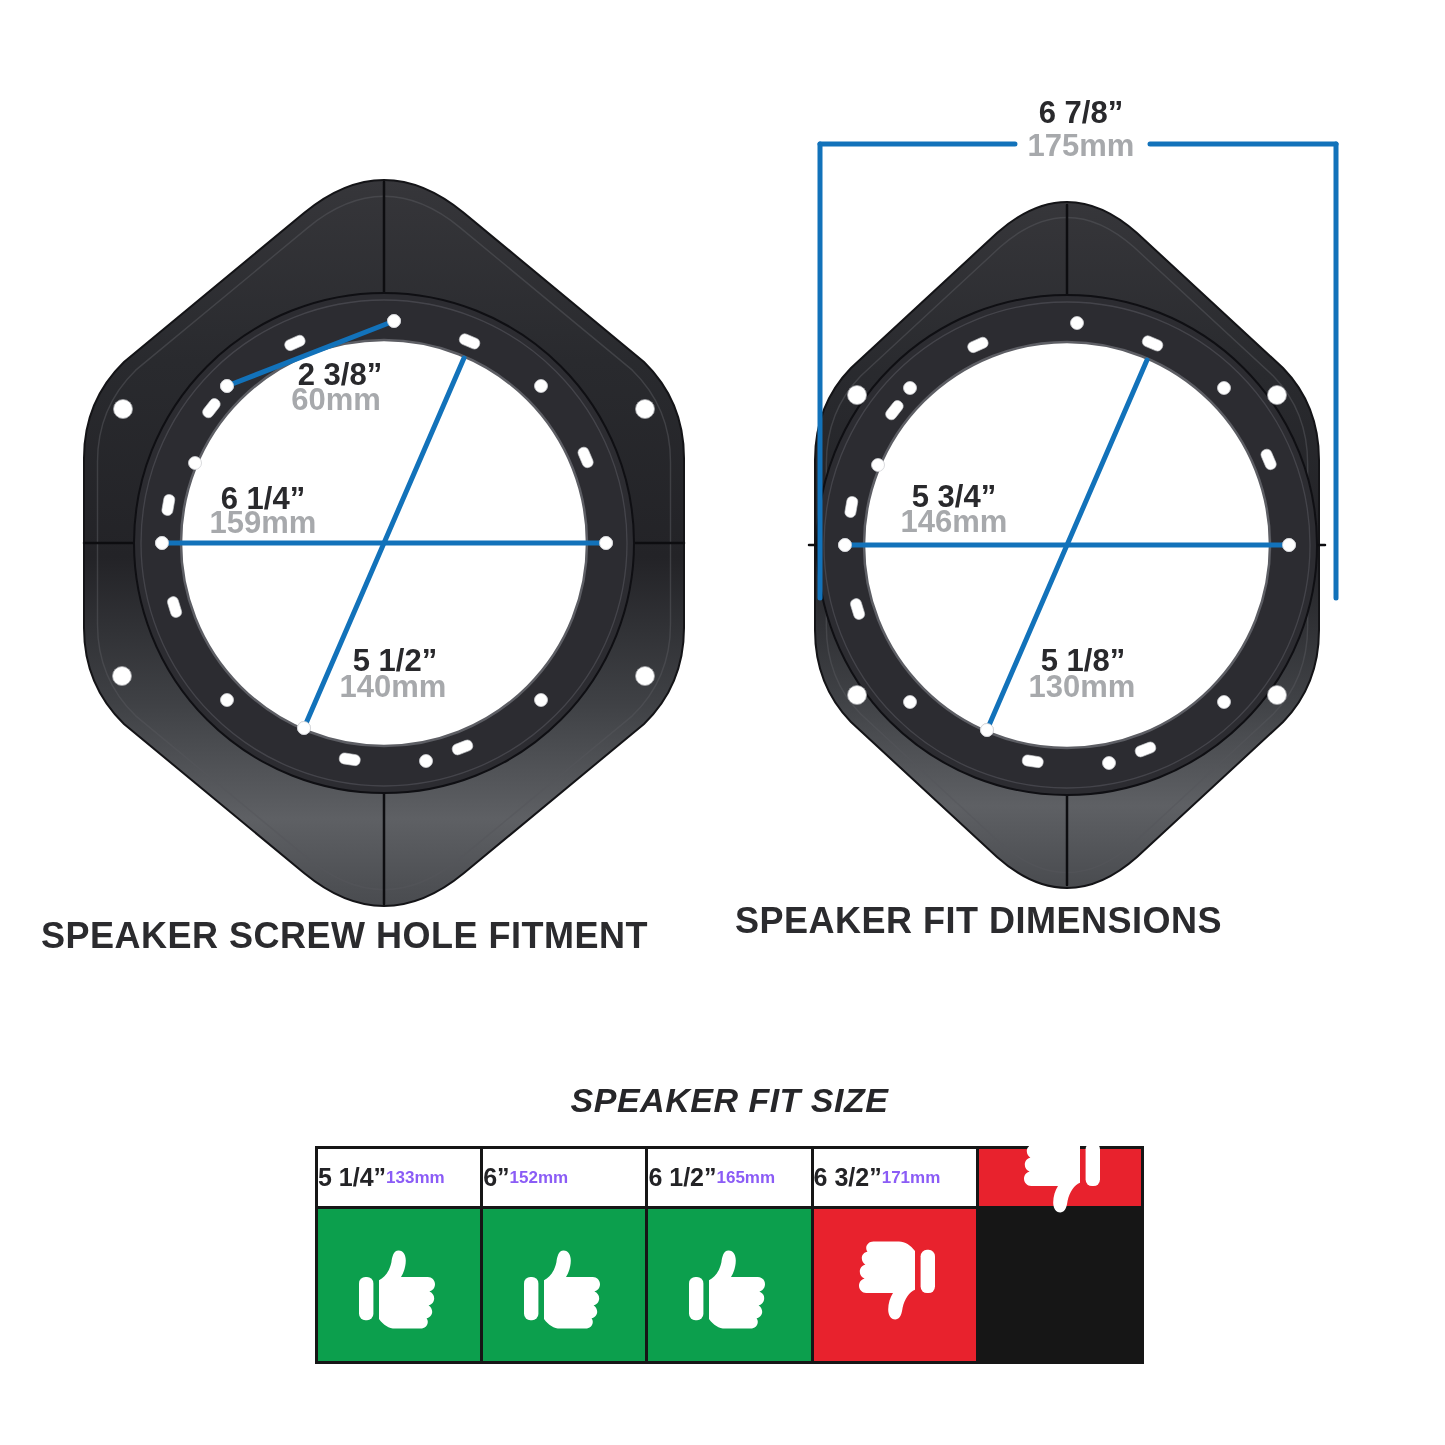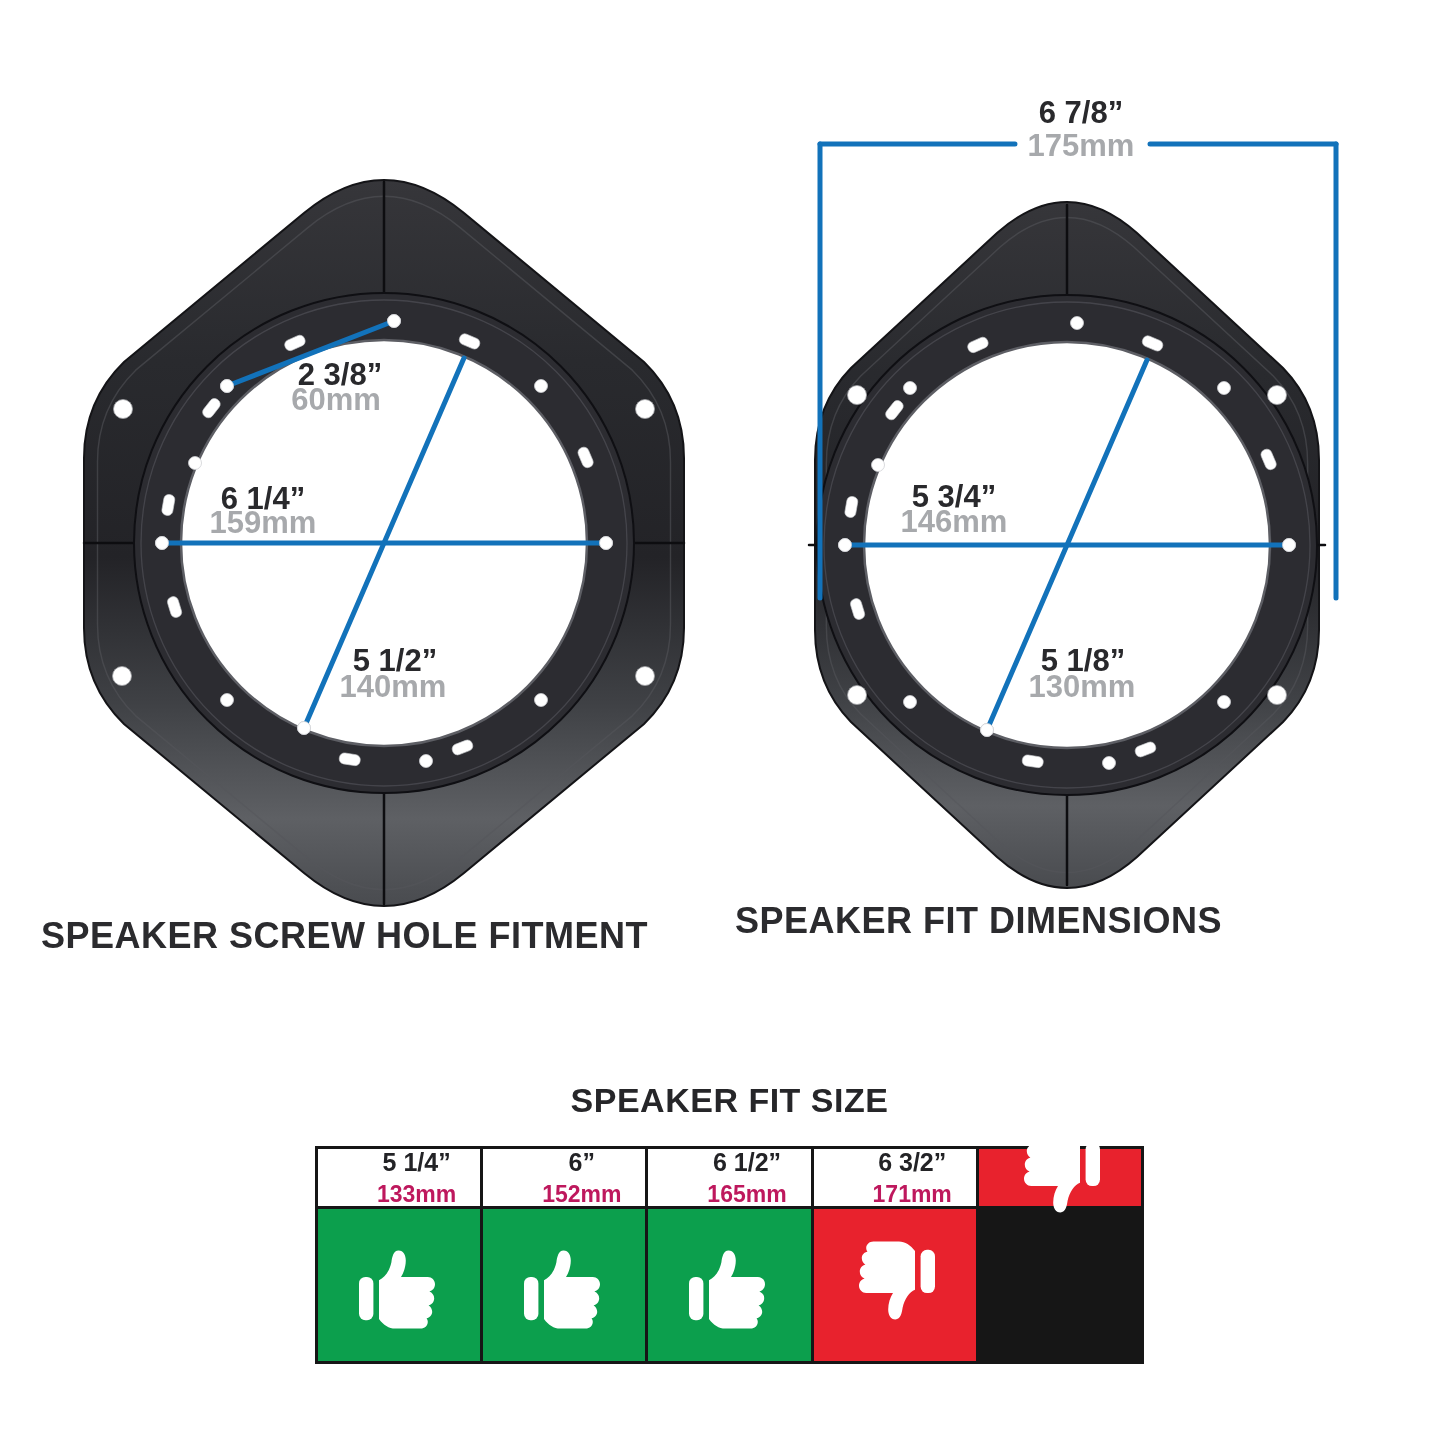--- a/index.html
+++ b/index.html
@@ -18,29 +18,29 @@
   .hole{fill:#ffffff;stroke:#cfd1d4;stroke-width:.8;}
   .flange-hole{fill:#ffffff;stroke:#9fa1a5;stroke-width:.8;}
   .dim-line{stroke:var(--blue,#1272BA);stroke-width:5;stroke-linecap:round;fill:none;}
   .dim-in{font-weight:700;font-size:31px;fill:var(--tdark,#29292C);text-anchor:middle;}
   .dim-mm{font-weight:700;font-size:31px;fill:var(--tgray,#A7A9AC);text-anchor:middle;}
 
   
   .caption{position:absolute;width:700px;font-weight:700;font-size:36px;
            color:#2b2b2e;letter-spacing:.5px;white-space:nowrap;}
   .table-title{position:absolute;width:829px;text-align:center;font-weight:700;font-size:34px;
-           color:#262629;letter-spacing:.5px;}
+           color:#262629;letter-spacing:.5px;font-style:italic;}
 
   
   .fit-table{position:absolute;left:315px;top:1146px;width:829px;height:218px;
              display:grid;grid-template-columns:repeat(5,1fr);grid-template-rows:57px 1fr;
              gap:3px;background:#161616;border:3px solid #161616;box-sizing:border-box;}
-  .hdr-cell{background:#fff;display:flex;flex-direction:column;align-items:center;justify-content:space-between;line-height:1.05;padding-left:35px;}
+  .hdr-cell{background:#fff;display:flex;flex-direction:row;align-items:center;justify-content:flex-start;line-height:1.05;}
   .hdr-size{font-weight:700;font-size:25px;color:#232326;}
-  .hdr-mm{font-weight:700;font-size:23px;color:#be185d;}
+  .hdr-mm{font-weight:700;font-size:17px;color:#8b5cf6;}
   .thumb-cell{background:#fff;display:flex;align-items:center;justify-content:center;}
   .thumb-cell[data-fit="yes"]{background:var(--green,#0C9F4D);}
   .thumb-cell[data-fit="no"]{background:var(--red,#E8222D);}
   .thumb{width:96px;height:96px;}
   .thumb-cell[data-fit="no"] .thumb{transform:rotate(180deg);}
   .thumb path,.thumb rect{fill:#ffffff;}
 </style>
 </head>
 <body>
 

